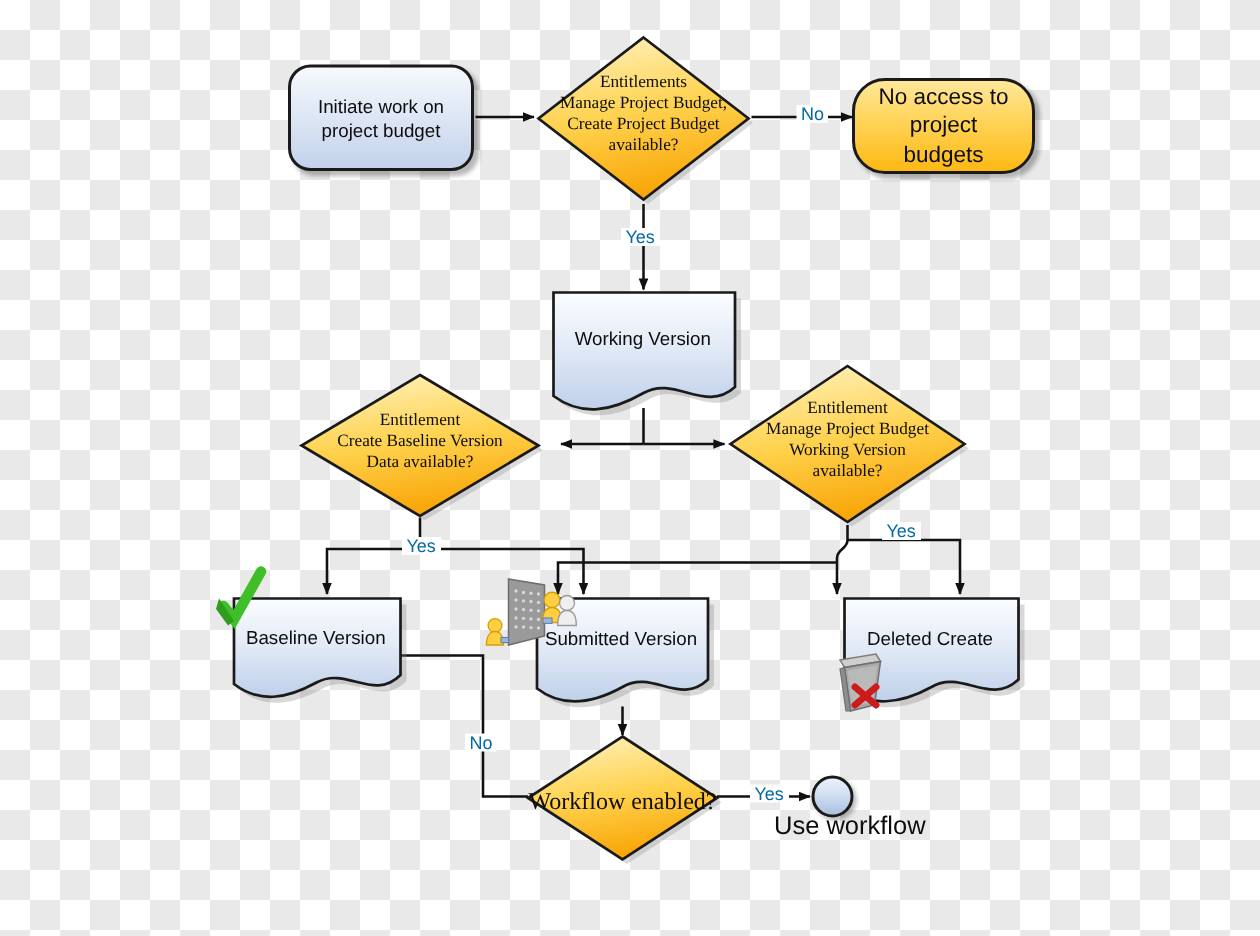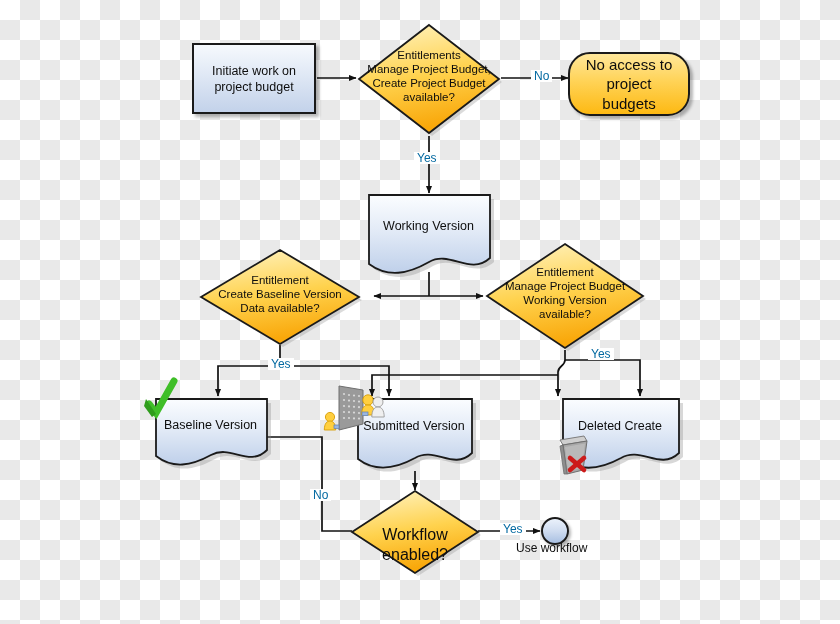--- a/index.html
+++ b/index.html
@@ -27,20 +27,21 @@
   }
   #wires {
     position: absolute;
     left: 0; top: 0;
     width: 840px; height: 624px;
     pointer-events: none;
   }
   .node {
     position: absolute;
     box-sizing: border-box;
+    border-radius: 15px;
   }
   
   .rect-box {
     border: 2px solid #1a1a1a;
     background: linear-gradient(to bottom, #f6f9fd 0%, #e2eaf6 40%, #c3d2ea 100%);
     box-shadow: 3px 3px 3px rgba(0,0,0,0.28);
     display: flex;
     align-items: center;
     justify-content: center;
     text-align: center;
@@ -73,20 +74,21 @@
   
   .diamond { position: absolute; }
   .diamond svg { position: absolute; left: 0; top: 0; overflow: visible; }
   .diamond-label {
     position: absolute;
     left: 0; right: 0;
     text-align: center;
     color: #0d0d0d;
     line-height: 1.22;
     pointer-events: none;
+    font-family: Liberation Serif, serif;
   }
   
   .circle-node {
     border: 2px solid #1a1a1a;
     border-radius: 50%;
     background: linear-gradient(to bottom, #eaf1fb 0%, #cfdcf0 50%, #a9c0e2 100%);
     box-shadow: 2px 2px 3px rgba(0,0,0,0.28);
   }
   
   .edge-label {
@@ -343,21 +345,21 @@
           <stop offset="100%" stop-color="#f9a80b"></stop>
         </linearGradient>
       </defs>
       <polygon points="65,2 128,43 65,84 2,43" fill="#999999" opacity="0.35" transform="translate(3,3)"></polygon>
       <polygon points="65,2 128,43 65,84 2,43" fill="url(#gD4)" stroke="#1a1a1a" stroke-width="1.8"></polygon>
     </svg>
     <div class="diamond-label" style="top:36px; font-size:16px;">Workflow enabled?</div>
   </div>
 
   <div class="node circle-node" style="left:541px; top:517px; width:28px; height:28px;"></div>
-  <div class="free-label" style="left:516px; top:541px; font-size:12px;">Use workflow</div>
+  <div class="free-label" style="left:516px; top:541px; font-size:17px;">Use workflow</div>
 
   <div class="edge-label" style="left:531px; top:70px; font-size:12px;">No</div>
   <div class="edge-label" style="left:414px; top:152px; font-size:12px;">Yes</div>
   <div class="edge-label" style="left:268px; top:358px; font-size:12px;">Yes</div>
   <div class="edge-label" style="left:588px; top:348px; font-size:12px;">Yes</div>
   <div class="edge-label" style="left:310px; top:489px; font-size:12px;">No</div>
   <div class="edge-label" style="left:500px; top:523px; font-size:12px;">Yes</div>
 
 </div>
 

